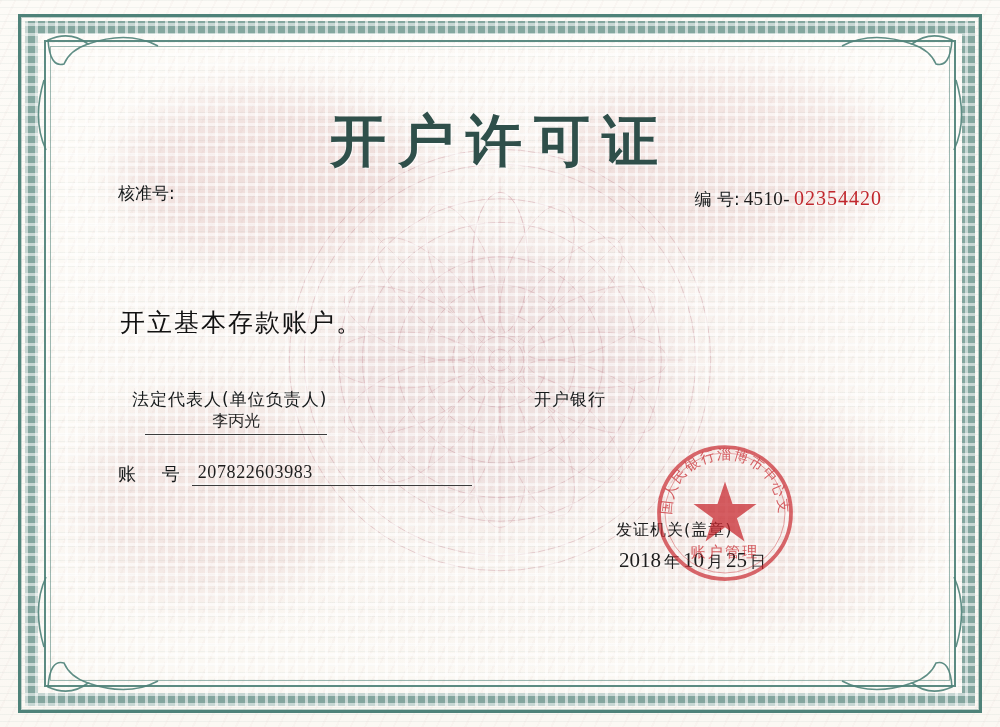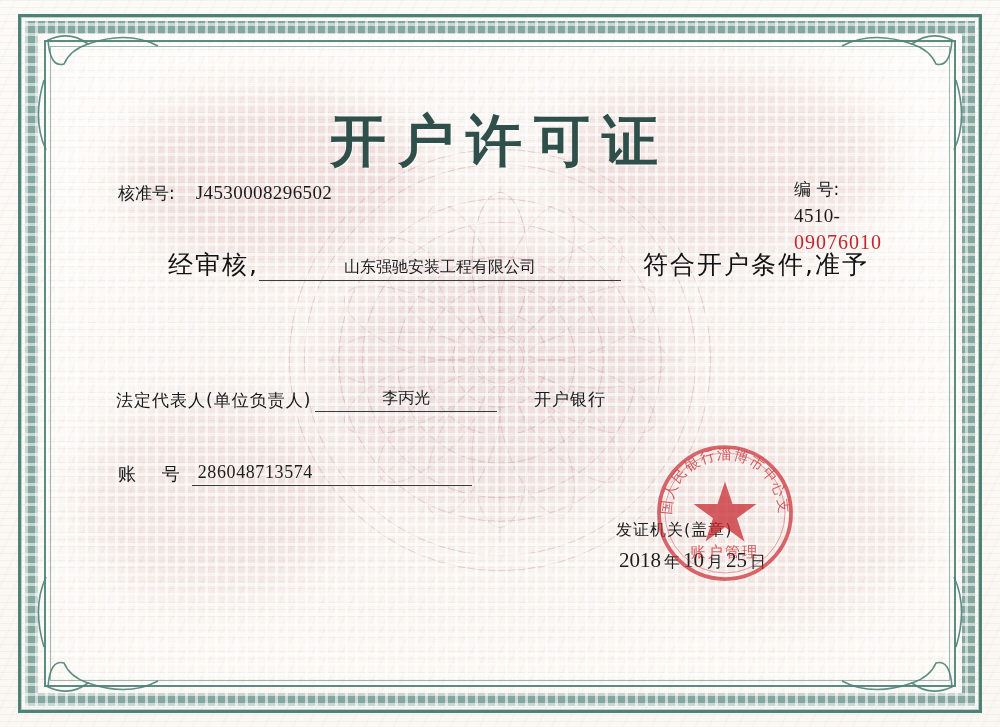--- a/index.html
+++ b/index.html
@@ -92,34 +92,34 @@
     font-size:56px;letter-spacing:12px;
     color:#2f4f4a;
     text-shadow:1px 1px 0 rgba(255,255,255,.6);
   }
 
   .row{position:absolute;font-size:18px;color:#1b1b1b;}
   .lbl{font-family:"DejaVu Sans", sans-serif;font-size:17px;color:#15191a;}
   .mono{font-family:"Liberation Serif", serif;font-size:19px;letter-spacing:.4px;}
 
   #approval-row{left:118px;top:182px;display:flex;align-items:baseline;gap:21px;}
-  #serial-row{right:118px;top:178px;display:flex;align-items:baseline;gap:4px;flex-direction:column;}
+  #serial-row{right:118px;top:187px;display:flex;align-items:baseline;gap:4px;}
   .serial-red{color:#c0272d;font-family:"Liberation Serif", serif;font-size:20px;letter-spacing:1px;}
 
   #body-line1{left:168px;top:248px;display:flex;align-items:flex-end;gap:0px;}
   #body-line1 .big{font-family:"DejaVu Sans", sans-serif;font-size:25px;letter-spacing:2px;color:#121212;}
   .underline{
     display:inline-block;border-bottom:1px solid #3c3c3c;
     text-align:center;padding:0 6px 2px 6px;
     font-family:"DejaVu Sans", sans-serif;font-size:16px;color:#1d1d1d;
   }
   #body-line2{left:120px;top:306px;}
   #body-line2 .big{font-family:"DejaVu Sans", sans-serif;font-size:25px;letter-spacing:2px;color:#121212;}
 
-  #rep-row{left:116px;top:388px;display:flex;align-items:flex-end;}
+  #rep-row{left:132px;top:388px;display:flex;align-items:flex-end;flex-direction:column;}
   #rep-row .lbl{font-size:17px;letter-spacing:1px;}
   #bank-row{left:534px;top:388px;display:flex;align-items:flex-start;gap:36px;}
   #bank-row .lbl{font-size:17px;letter-spacing:1px;padding-top:0px;}
   .bank-val{
     display:inline-block;width:268px;
     font-family:"DejaVu Sans", sans-serif;font-size:16px;line-height:26px;color:#1d1d1d;
   }
   .bank-val .u1{display:block;border-bottom:1px solid #3c3c3c;padding-bottom:1px;}
   .bank-val .u2{display:block;border-bottom:1px solid #3c3c3c;padding-bottom:1px;width:254px;}
 
@@ -211,48 +211,45 @@
       <path d="M942 637 q12 -40 -2 -70"></path>
     </g>
   </svg>
 
   <div class="content">
 
     <div class="title">开户许可证</div>
 
     <div class="row" id="approval-row">
       <span class="lbl">核准号:</span>
-      <span class="mono">J4530008296502</span>
     </div>
 
     <div class="row" id="serial-row">
       <span class="lbl">编 号:</span>
       <span class="mono">4510-</span>
-      <span class="serial-red">09076010</span>
-    </div>
-
-    <div class="row" id="body-line1">
-      <span class="big">经审核,</span>
-      <span class="underline" style="width:350px">山东强驰安装工程有限公司</span>
-      <span class="big" style="margin-left:22px">符合开户条件,准予</span>
-    </div>
-
+      <span class="serial-red">02354420</span>
+    </div>
+
+
+    <div class="row" id="body-line2">
+      <span class="big">开立基本存款账户。</span>
+    </div>
 
     <div class="row" id="rep-row">
       <span class="lbl">法定代表人(单位负责人)</span>
       <span class="underline" style="width:170px;margin-left:4px">李丙光</span>
     </div>
 
     <div class="row" id="bank-row">
       <span class="lbl">开户银行</span>
     </div>
 
     <div class="row" id="acct-row">
       <span class="lbl">账 号</span>
-      <span class="underline" style="width:268px;margin-left:2px;text-align:left;font-family:'Liberation Serif',serif;font-size:18px;letter-spacing:.6px">286048713574</span>
+      <span class="underline" style="width:268px;margin-left:2px;text-align:left;font-family:'Liberation Serif',serif;font-size:18px;letter-spacing:.6px">207822603983</span>
     </div>
 
     <div id="issuer">发证机关(盖章)</div>
 
     <div id="issue-date">
       <span class="num">2018</span><span>年</span><span class="num">10</span><span>月</span><span class="num">25</span><span>日</span>
     </div>
 
     <svg class="seal" viewBox="0 0 200 200">
       <defs>

